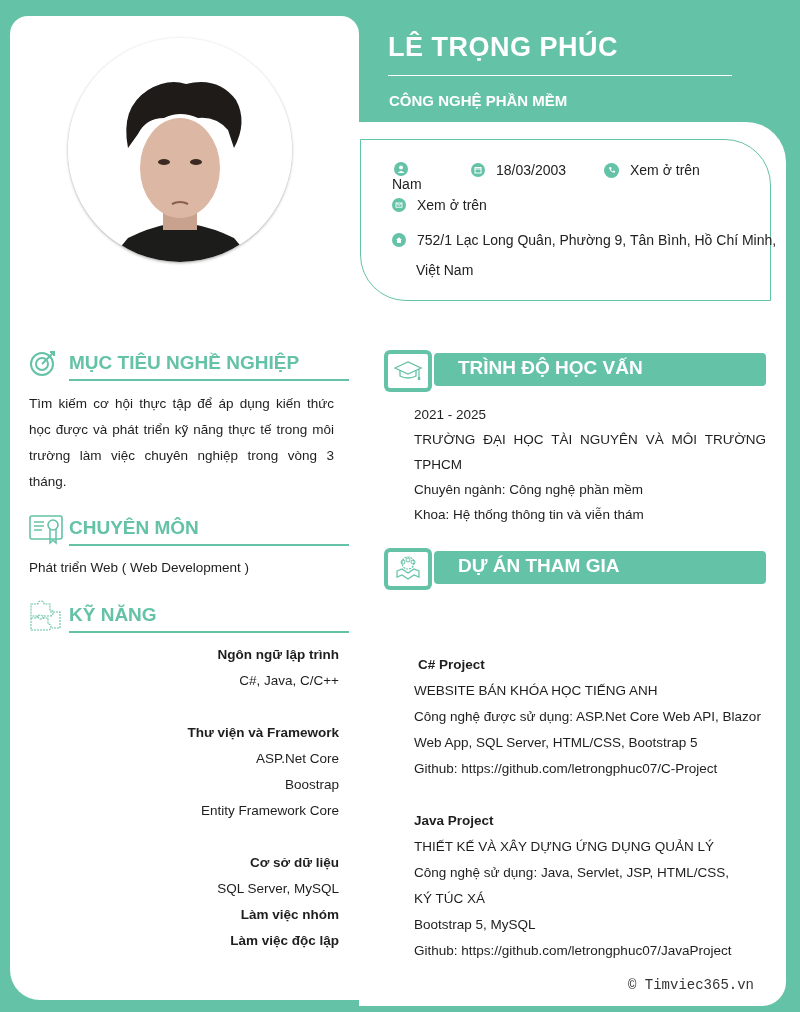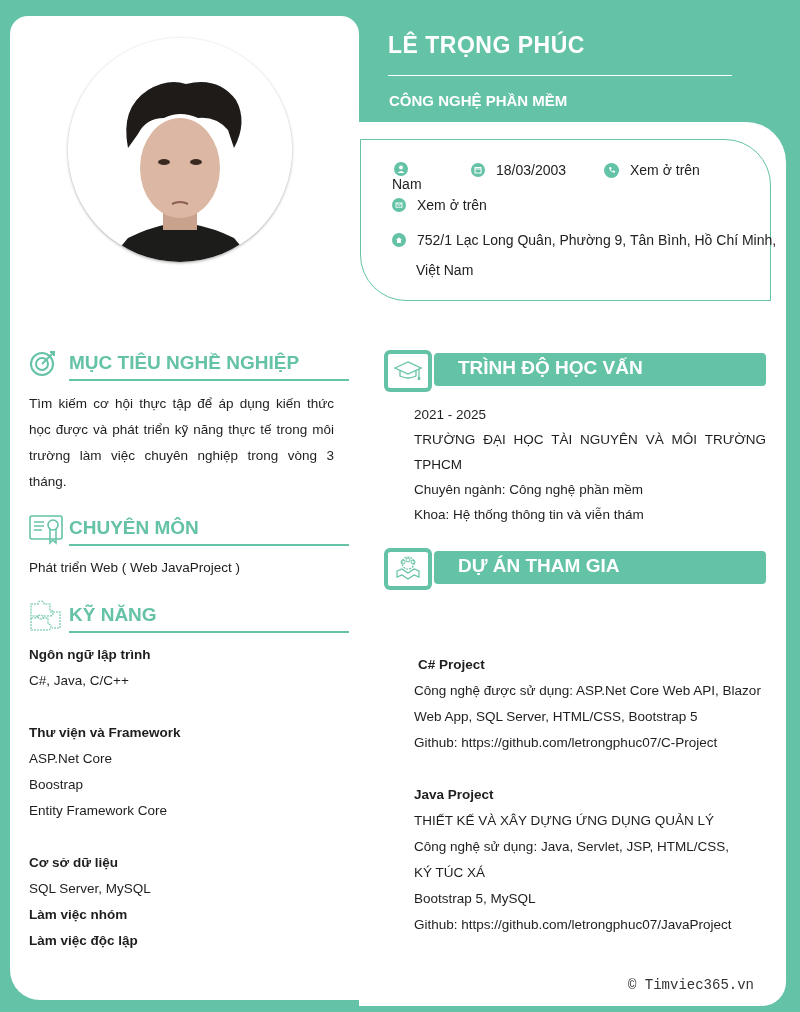--- a/index.html
+++ b/index.html
@@ -21,21 +21,21 @@
     .sheet-right {
       position: absolute; left: 359px; top: 122px; width: 427px; height: 884px;
       background: #fff; border-radius: 0 40px 24px 0;
     }
     .header-band {
       position: absolute; left: 359px; top: 6px; width: 434px; height: 116px;
       background: #64c2a6; border-radius: 0 0 0 12px;
     }
     .name {
       position: absolute; left: 388px; top: 32px;
-      font-size: 23px; font-weight: bold; color: #fff; letter-spacing: 0.5px;
+      font-size: 27px; font-weight: bold; color: #fff; letter-spacing: 0.5px;
     }
     .name-rule {
       position: absolute; left: 388px; top: 75px; width: 344px; height: 1px; background: #fff;
     }
     .job-title {
       position: absolute; left: 389px; top: 92px;
       font-size: 15px; font-weight: bold; color: #fff;
     }
     .avatar {
       position: absolute; left: 68px; top: 38px; width: 224px; height: 224px;
@@ -64,21 +64,21 @@
     .lhead .ltitle {
       position: absolute; left: 41px; top: 4px; font-size: 19px; font-weight: bold; color: #64c2a6;
     }
     .lhead .lrule {
       position: absolute; left: 41px; top: 31px; width: 280px; height: 1.5px; background: #64c2a6;
     }
     .para { position: absolute; font-size: 13.5px; color: #1e1e1e; }
     .objective {
       left: 29px; top: 391px; width: 305px; line-height: 26px; text-align: justify;
     }
-    .skills-list { left: 29px; top: 642px; width: 310px; line-height: 26px; }
+    .skills-list { left: 29px; top: 642px; width: 310px; line-height: 26px; text-align: right; }
     .skills-list .b { font-weight: bold; }
     .skills-list .gap { height: 26px; }
 
     
     .rhead { position: absolute; left: 384px; width: 382px; height: 42px; }
     .rhead .ibox {
       position: absolute; left: 0; top: 0; width: 48px; height: 42px;
       background: #64c2a6; border-radius: 6px; padding: 4px;
     }
     .rhead .ibox .inner {
@@ -193,21 +193,21 @@
       <rect x="2" y="3" width="32" height="23" rx="2" fill="none" stroke="#64c2a6" stroke-width="1.6"></rect>
       <line x1="6" y1="9" x2="16" y2="9" stroke="#64c2a6" stroke-width="1.5"></line>
       <line x1="6" y1="13" x2="16" y2="13" stroke="#64c2a6" stroke-width="1.5"></line>
       <line x1="6" y1="17" x2="14" y2="17" stroke="#64c2a6" stroke-width="1.5"></line>
       <circle cx="25" cy="12" r="5" fill="none" stroke="#64c2a6" stroke-width="1.6"></circle>
       <path d="M22 16 L22 30 L25 27 L28 30 L28 16" fill="none" stroke="#64c2a6" stroke-width="1.5"></path>
     </svg>
     <div class="ltitle">CHUYÊN MÔN</div>
     <div class="lrule"></div>
   </div>
-  <div class="para" style="left:29px; top:560px;">Phát triển Web ( Web JavaProject )</div>
+  <div class="para" style="left:29px; top:560px;">Phát triển Web ( Web Development )</div>
 
   <div class="lhead" style="top:600px;">
     <svg class="licon" viewBox="0 0 36 32">
       <path d="M3 4 L10 4 Q10 1 13 1 Q16 1 16 4 L22 4 L22 10 Q25 10 25 13 Q25 16 22 16 L16 16 Q16 19 13 19 Q10 19 10 16 L3 16 Z" fill="none" stroke="#64c2a6" stroke-width="1.1" stroke-dasharray="2 1"></path>
       <path d="M3 18 L9 18 Q9 15 12 15 Q15 15 15 18 L20 18 L20 24 Q23 24 23 27 Q23 30 20 30 L3 30 Z" fill="none" stroke="#64c2a6" stroke-width="1.1" stroke-dasharray="2 1"></path>
       <path d="M22 12 L32 12 L32 28 L24 28" fill="none" stroke="#64c2a6" stroke-width="1.1" stroke-dasharray="2 1"></path>
     </svg>
     <div class="ltitle">KỸ NĂNG</div>
     <div class="lrule"></div>
   </div>
@@ -258,20 +258,21 @@
           <circle cx="19" cy="7" r="2" fill="none" stroke="#64c2a6" stroke-width="1"></circle>
           <circle cx="14" cy="5" r="2" fill="none" stroke="#64c2a6" stroke-width="1"></circle>
           <path d="M3 16 L8 14 L14 18 L20 14 L25 16 L25 22 L20 20 L14 24 L8 20 L3 22 Z" fill="none" stroke="#64c2a6" stroke-width="1.2"></path>
         </svg>
       </div>
     </div>
     <div class="rtitle">DỰ ÁN THAM GIA</div>
   </div>
   <div class="para proj">
     <div class="b" style="padding-left:4px;">C# Project</div>
+    <div>WEBSITE BÁN KHÓA HỌC TIẾNG ANH</div>
     <div>Công nghệ được sử dụng: ASP.Net Core Web API, Blazor</div>
     <div>Web App, SQL Server, HTML/CSS, Bootstrap 5</div>
     <div>Github: https://github.com/letrongphuc07/C-Project</div>
     <div class="gap"></div>
     <div class="b">Java Project</div>
     <div>THIẾT KẾ VÀ XÂY DỰNG ỨNG DỤNG QUẢN LÝ</div>
     <div>Công nghệ sử dụng: Java, Servlet, JSP, HTML/CSS,</div>
     <div>KÝ TÚC XÁ</div>
     <div>Bootstrap 5, MySQL</div>
     <div>Github: https://github.com/letrongphuc07/JavaProject</div>

